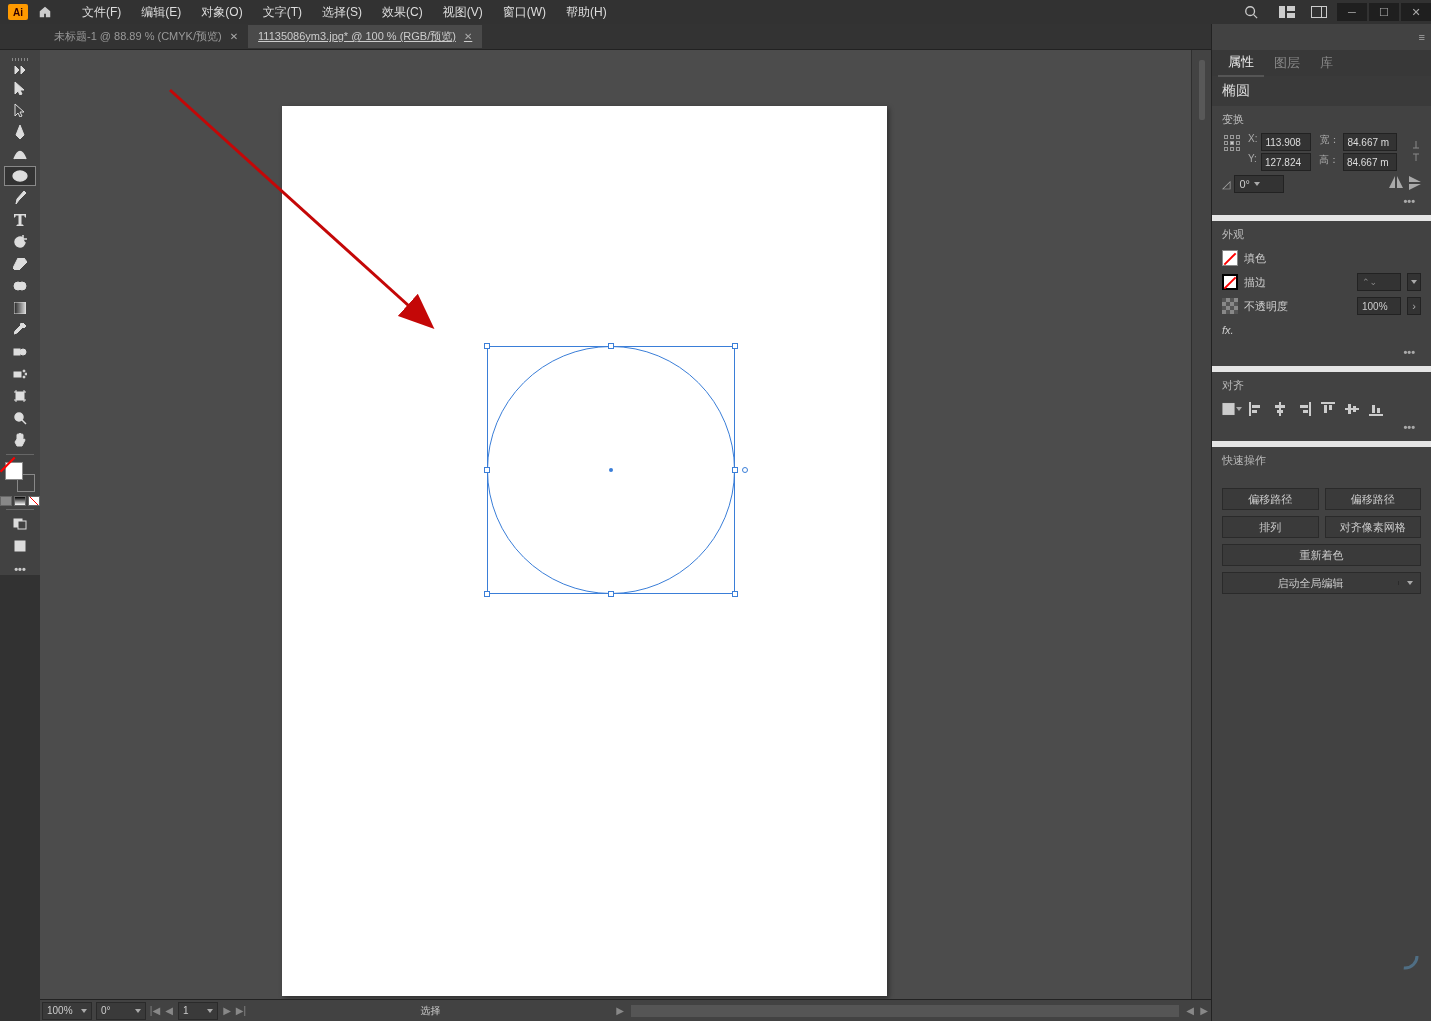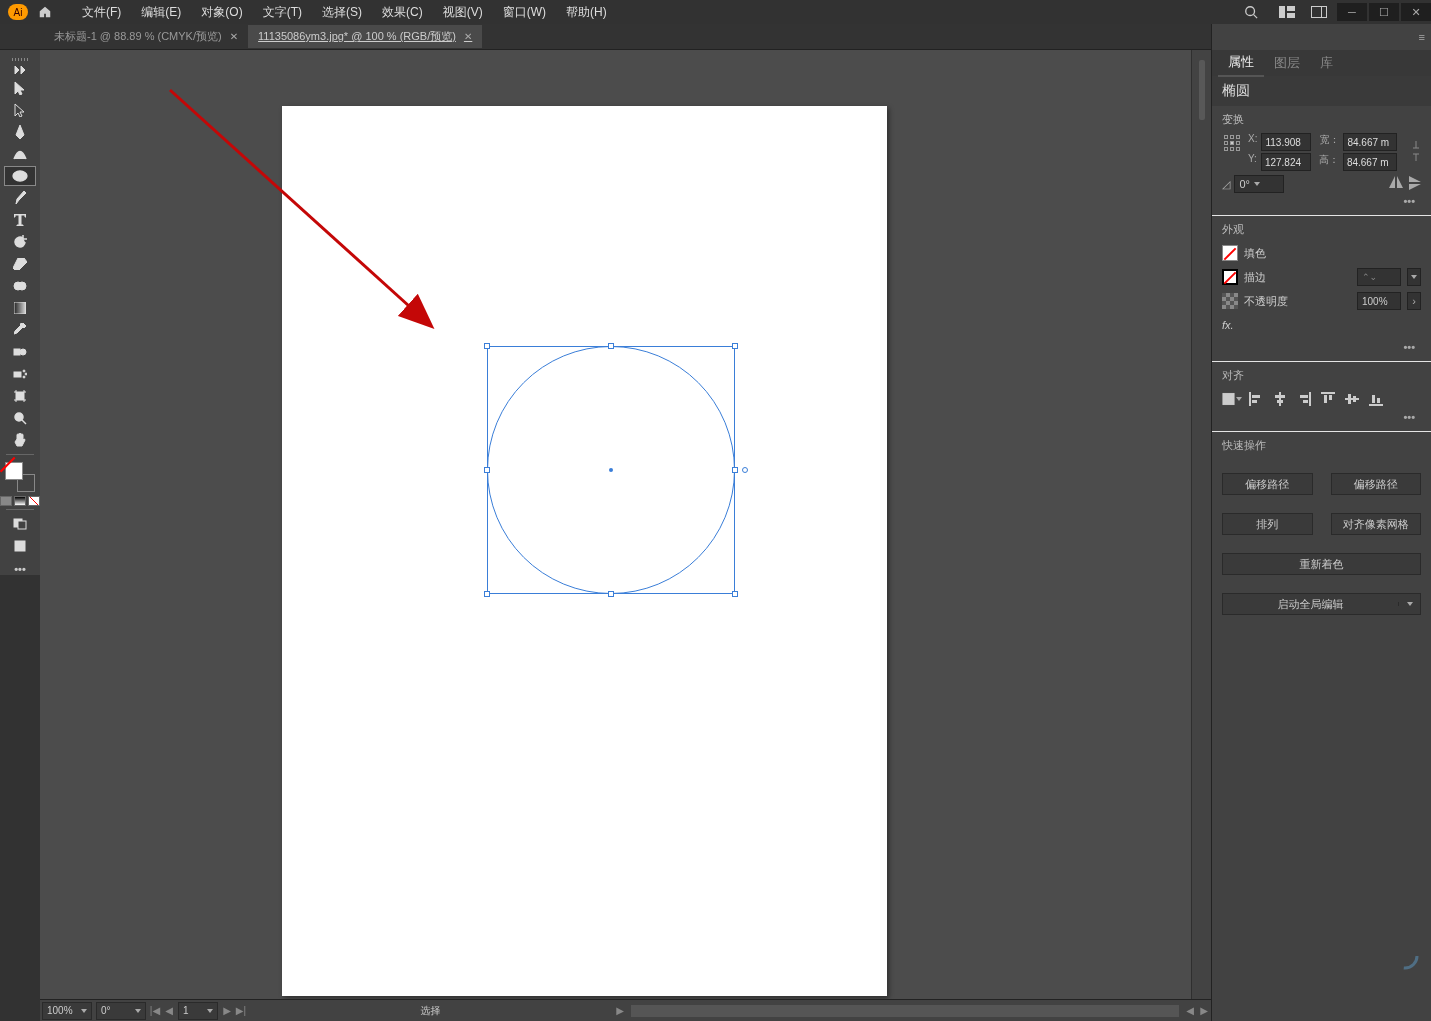--- a/index.html
+++ b/index.html
@@ -1,20 +1,20 @@
 <!DOCTYPE html>
 <html><head>
 <meta charset="utf-8">
 <style>
 * { margin: 0; padding: 0; box-sizing: border-box; font-family: "Microsoft YaHei", sans-serif; }
 body { background: #323232; color: #ccc; font-size: 11px; width: 1431px; height: 1021px; overflow: hidden; position: relative; }
 
 
 .menubar { height: 24px; background: #323232; display: flex; align-items: center; padding-left: 8px; }
-.ai-logo { width: 20px; height: 16px; background: #ff9a00; color: #300; display:flex; align-items:center; justify-content:center; font-weight:normal; font-size:10px; border-radius:8px; margin-right:8px;}
+.ai-logo { width: 20px; height: 16px; background: #ff9a00; color: #300; display:flex; align-items:center; justify-content:center; font-weight:bold; font-size:10px; border-radius:2px; margin-right:8px;}
 .home-icon { width:18px; height:18px; margin-right:18px; display:flex; align-items:center; justify-content:center;}
 .home-icon svg { fill:#ccc; }
 .menu-item { padding: 0 10px; cursor: pointer; font-size:12px; color:#ddd;}
 .win-controls { margin-left:auto; display:flex; align-items:center; gap:0;}
 .win-ctrl { width:30px; height:18px; background:#1f1f1f; display:flex; align-items:center; justify-content:center; color:#aaa; margin-left:2px;}
 .search-top { width:20px; height:20px; margin-right:10px; display:flex; align-items:center; justify-content:center;}
 .ws-btn { width:24px; height:18px; margin:0 4px; display:flex; align-items:center; justify-content:center;}
 
 
 .tabbar { height: 26px; background: #333; display:flex; align-items:center; padding-left: 44px; border-bottom:1px solid #222;}
@@ -50,42 +50,42 @@
 .center-dot{ position:absolute; width:4px; height:4px; background:#3a7ed8; border-radius:50%;}
 .rot-dot{ position:absolute; width:6px; height:6px; border:1px solid #3a7ed8; border-radius:50%; background:#fff;}
 .red-arrow{ position:absolute; pointer-events:none;}
 
 
 .right-panels { position:absolute; right:0; top:24px; width:220px; bottom:0; background:#424242; border-left:1px solid #222;}
 .panel-top-options{ height:26px; display:flex; align-items:center; justify-content:flex-end; padding-right:6px;}
 .p-tabs{ height:26px; display:flex; align-items:center; background:#383838; padding-left:6px; gap:0;}
 .p-tab{ padding:4px 10px; font-size:13px; color:#888; cursor:pointer;}
 .p-tab.active{ color:#eee; border-bottom:2px solid #555;}
-.panel-section{ padding:6px 10px; border-bottom:1px solid #e5e5e5;}
+.panel-section{ padding:6px 10px; border-bottom:6px solid #e5e5e5;}
 .section-title{ color:#bbb; font-size:11px; margin-bottom:6px;}
 .shape-name{ padding:6px 10px; color:#ddd; font-size:14px; background:#3a3a3a;}
 .ref-point{ width:20px; height:20px; display:grid; grid-template-columns:repeat(3,4px); grid-template-rows:repeat(3,4px); gap:2px; justify-content:center; align-content:center;}
 .ref-dot{ width:4px; height:4px; border:1px solid #999;}
 .ref-dot.c{ background:#ccc;}
 .val-label{ font-size:10px; color:#aaa; text-align:right; padding-right:2px;}
 .val-input{ background:#333; border:1px solid #222; color:#ddd; font-size:10px; padding:1px 3px; height:18px;}
 .rotate-row{ display:flex; align-items:center; gap:4px; margin-top:4px;}
 .dropdown-field{ background:#333; border:1px solid #222; display:flex; align-items:center; height:18px; padding:0 4px; gap:4px;}
 .dd-arrow{ border-left:3px solid transparent; border-right:3px solid transparent; border-top:4px solid #aaa;}
 .more-dots{ text-align:right; color:#aaa; padding:2px 6px; font-weight:bold;}
 .appearance-row{ display:flex; align-items:center; gap:6px; margin:4px 0; height:20px;}
 .swatch-fill{ width:16px; height:16px; border:1px solid #888; background:#fff; position:relative;}
 .swatch-fill.none::after{ content:""; position:absolute; left:-1px; right:-1px; top:50%; border-top:2px solid red; transform:rotate(-45deg);}
 .swatch-stroke{ width:16px; height:16px; border:2px solid #000; background:#fff; position:relative;}
 .swatch-stroke.none::after{ content:""; position:absolute; left:-2px; right:-2px; top:50%; border-top:2px solid red; transform:rotate(-45deg);}
 .pct-box{ background:#333; border:1px solid #222; width:44px; height:18px; display:flex; align-items:center; padding:0 4px; font-size:10px;}
 .align-row{ display:flex; gap:4px; align-items:center;}
 .align-btn{ width:20px; height:20px; display:flex; align-items:center; justify-content:center; cursor:pointer;}
 .align-btn svg{ fill:#ccc;}
-.quick-buttons{ display:grid; grid-template-columns:1fr 1fr; gap:18px; padding:8px 10px;}
+.quick-buttons{ display:grid; grid-template-columns:1fr 1fr; gap:6px; padding:8px 10px;}
 .quick-btn{ background:#3a3a3a; border:1px solid #2a2a2a; color:#ccc; font-size:11px; height:22px; display:flex; align-items:center; justify-content:center; cursor:pointer;}
 .quick-btn.full{ grid-column:1 / -1;}
 .quick-btn.dd{ display:flex;}
 .quick-btn .dd-part{ width:22px; border-left:1px solid #2a2a2a; display:flex; align-items:center; justify-content:center;}
 
 
 .statusbar{ position:absolute; left:40px; right:220px; bottom:0; height:22px; background:#424242; border-top:1px solid #222; display:flex; align-items:center; font-size:10px; color:#ccc;}
 .sb-field{ display:flex; align-items:center; padding:0 4px; height:18px; background:#3a3a3a; border:1px solid #2a2a2a; margin:0 2px;}
 .sb-arrow{ width:14px; height:16px; display:flex; align-items:center; justify-content:center; color:#888;}
 

